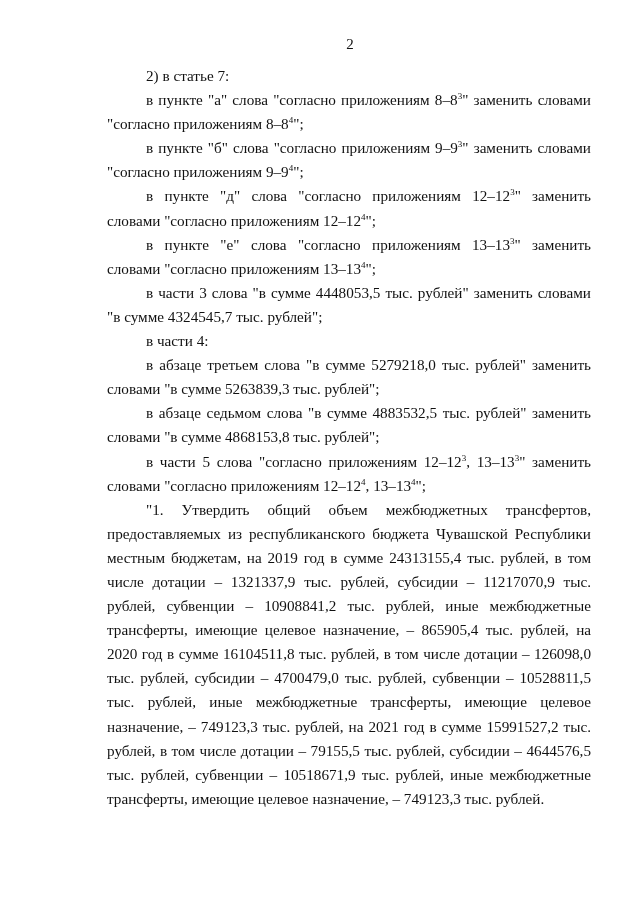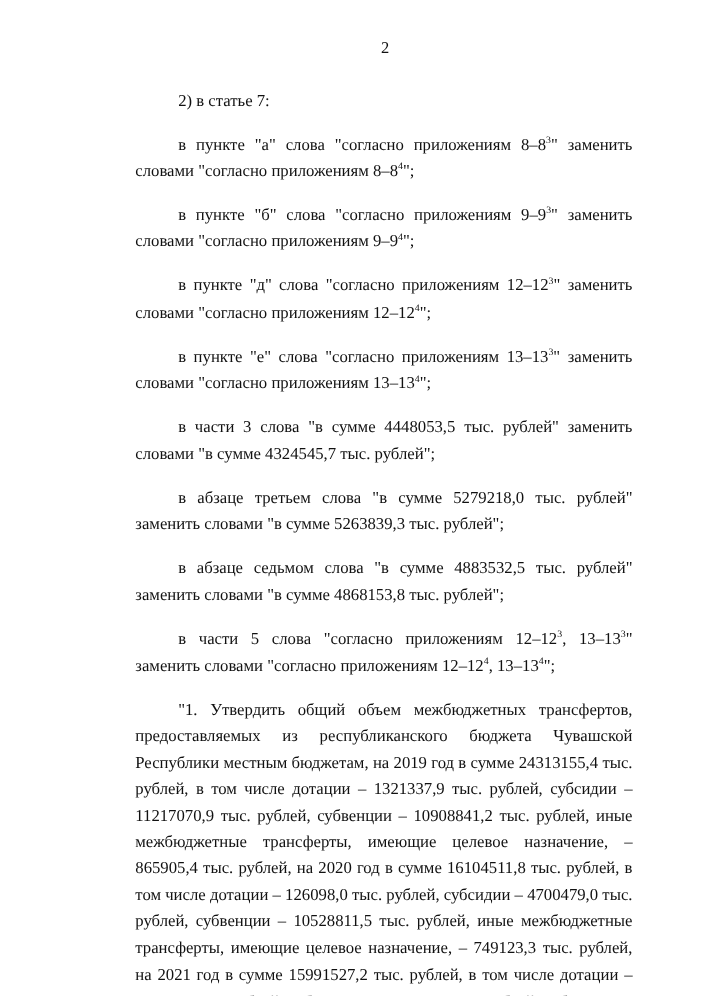--- a/index.html
+++ b/index.html
@@ -25,21 +25,21 @@
   }
   .content {
     position: absolute;
     top: 64px;
     left: 107px;
     width: 484px;
     font-size: 15.2px;
     line-height: 24.1px;
   }
   .p {
-    margin: 16px;
+    margin: 0;
     text-indent: 39px;
     text-align: justify;
     text-align-last: left;
   }
   sup {
     font-size: 9px;
     line-height: 0;
     vertical-align: 6px;
   }
 </style>
@@ -48,17 +48,18 @@
 
 <div class="page-number">2</div>
 
 <div class="content" id="doc-body">
     <p class="p"><span>2) в статье 7:</span></p>
     <p class="p"><span>в пункте "а" слова "согласно приложениям 8–8</span><sup>3</sup><span>" заменить словами "согласно приложениям 8–8</span><sup>4</sup><span>";</span></p>
     <p class="p"><span>в пункте "б" слова "согласно приложениям 9–9</span><sup>3</sup><span>" заменить словами "согласно приложениям 9–9</span><sup>4</sup><span>";</span></p>
     <p class="p"><span>в пункте "д" слова "согласно приложениям 12–12</span><sup>3</sup><span>" заменить словами "согласно приложениям 12–12</span><sup>4</sup><span>";</span></p>
     <p class="p"><span>в пункте "е" слова "согласно приложениям 13–13</span><sup>3</sup><span>" заменить словами "согласно приложениям 13–13</span><sup>4</sup><span>";</span></p>
     <p class="p"><span>в части 3 слова "в сумме 4448053,5 тыс. рублей" заменить словами "в сумме 4324545,7 тыс. рублей";</span></p>
+    <p class="p"><span>в части 4:</span></p>
     <p class="p"><span>в абзаце третьем слова "в сумме 5279218,0 тыс. рублей" заменить словами "в сумме 5263839,3 тыс. рублей";</span></p>
     <p class="p"><span>в абзаце седьмом слова "в сумме 4883532,5 тыс. рублей" заменить словами "в сумме 4868153,8 тыс. рублей";</span></p>
     <p class="p"><span>в части 5 слова "согласно приложениям 12–12</span><sup>3</sup><span>, 13–13</span><sup>3</sup><span>" заменить словами "согласно приложениям 12–12</span><sup>4</sup><span>, 13–13</span><sup>4</sup><span>";</span></p>
     <p class="p"><span>"1. Утвердить общий объем межбюджетных трансфертов, предоставляемых из республиканского бюджета Чувашской Республики местным бюджетам, на 2019 год в сумме 24313155,4 тыс. рублей, в том числе дотации – 1321337,9 тыс. рублей, субсидии – 11217070,9 тыс. рублей, субвенции – 10908841,2 тыс. рублей, иные межбюджетные трансферты, имеющие целевое назначение, – 865905,4 тыс. рублей, на 2020 год в сумме 16104511,8 тыс. рублей, в том числе дотации – 126098,0 тыс. рублей, субсидии – 4700479,0 тыс. рублей, субвенции – 10528811,5 тыс. рублей, иные межбюджетные трансферты, имеющие целевое назначение, – 749123,3 тыс. рублей, на 2021 год в сумме 15991527,2 тыс. рублей, в том числе дотации – 79155,5 тыс. рублей, субсидии – 4644576,5 тыс. рублей, субвенции – 10518671,9 тыс. рублей, иные межбюджетные трансферты, имеющие целевое назначение, – 749123,3 тыс. рублей.</span></p>
   </div>
 
 </body></html>

